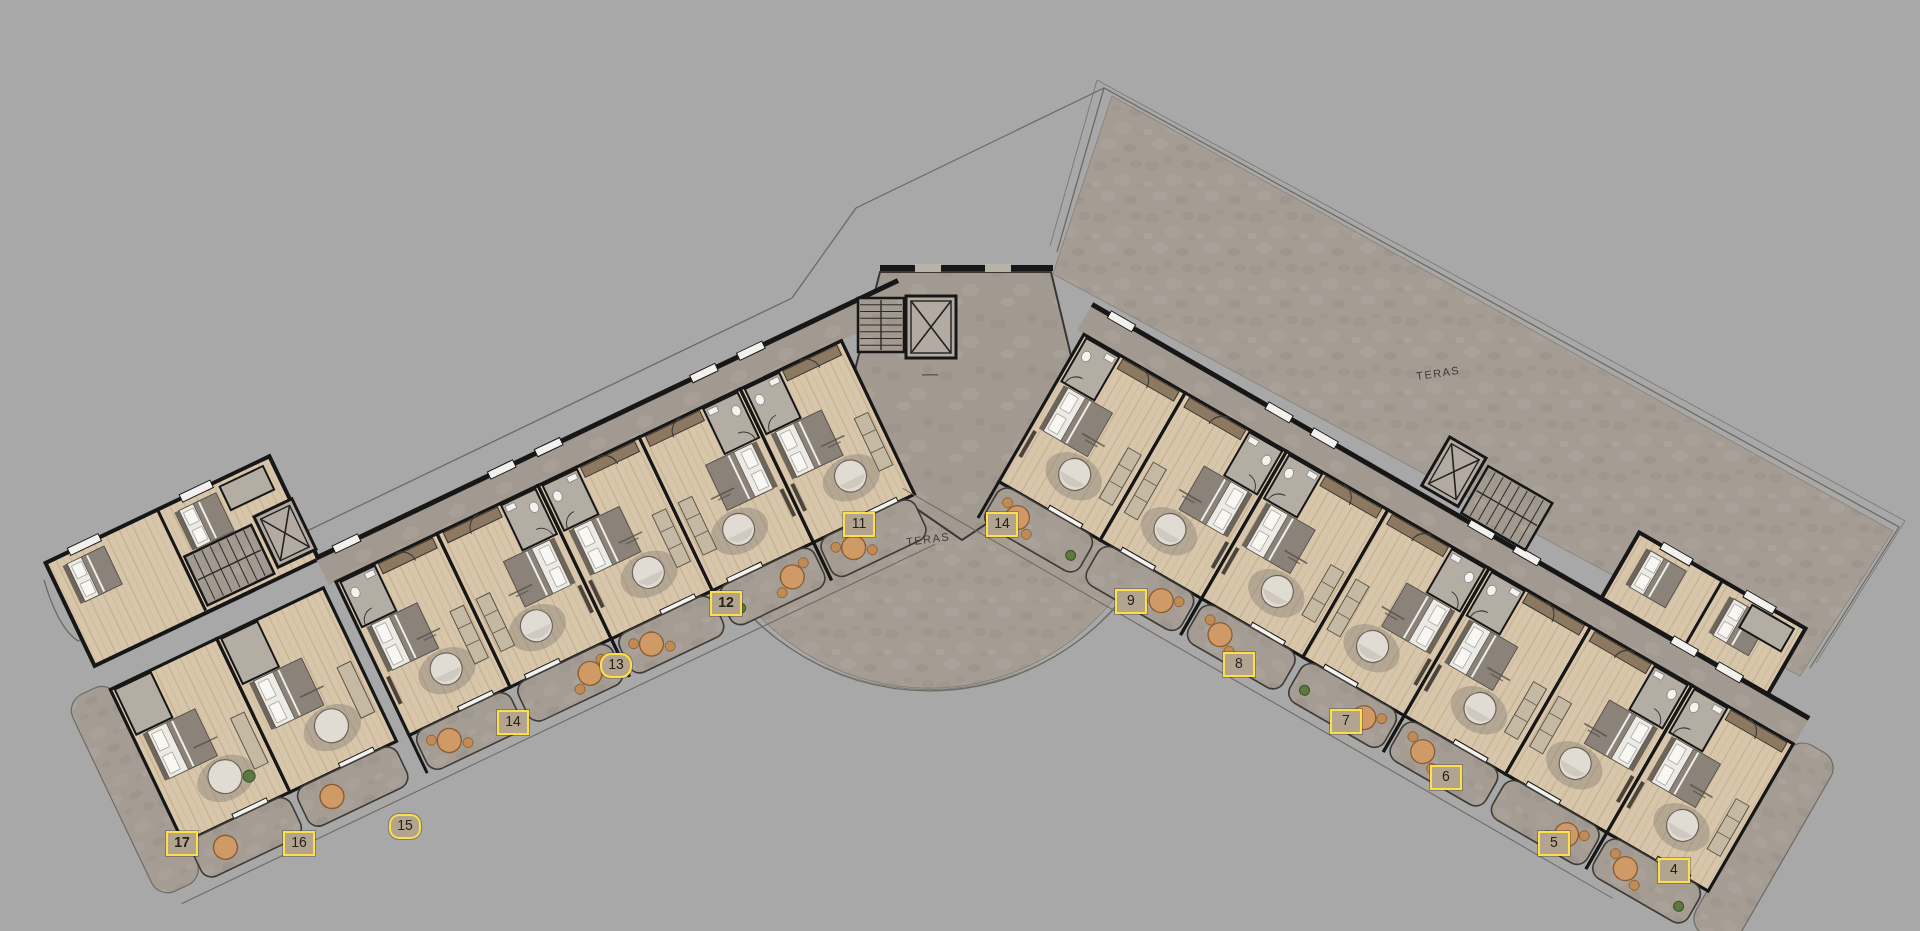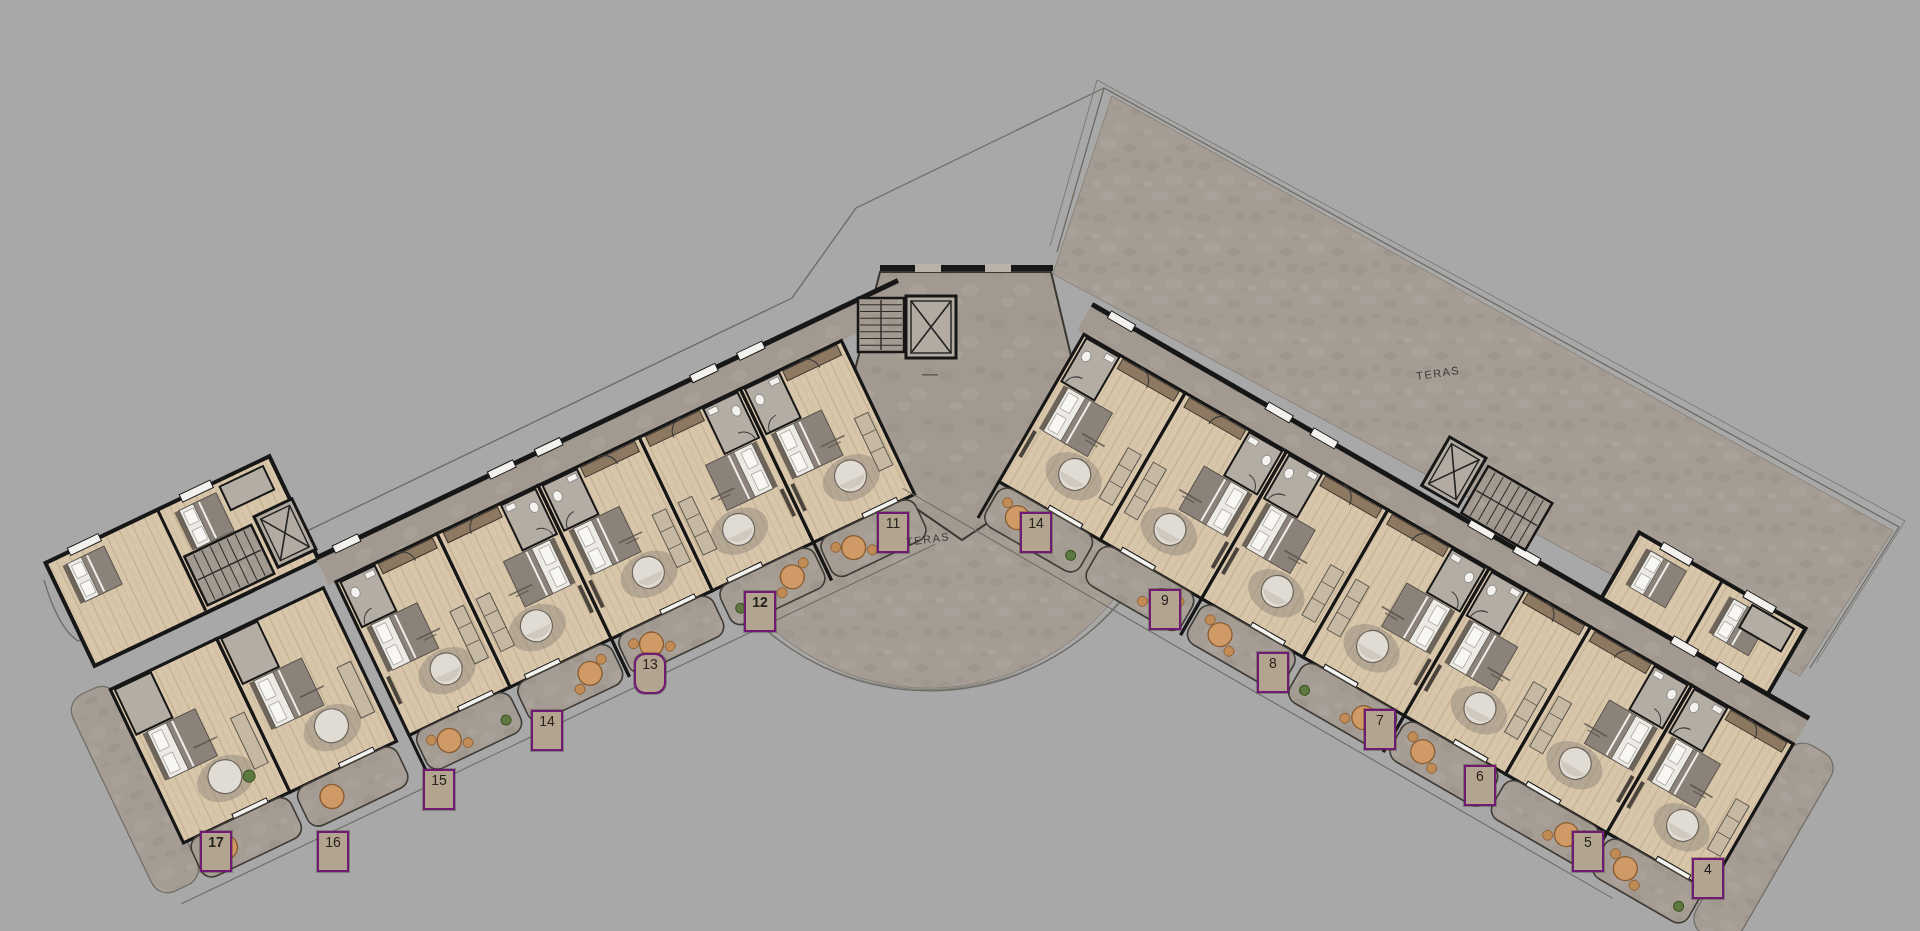--- a/index.html
+++ b/index.html
@@ -1,22 +1,22 @@
 <!DOCTYPE html>
 <html><head>
 <meta charset="utf-8">
 <style>
   html,body{margin:0;padding:0;background:#a8a8a8;}
   #stage{position:relative;width:1920px;height:931px;overflow:hidden;
          background:#a8a8a8;font-family:"Liberation Sans",sans-serif;}
   #plan-svg{position:absolute;left:0;top:0;}
-  .badge{position:absolute;width:32px;height:41px;box-sizing:border-box;
-         background:#b3a48f;border:2px solid #701a75;color:#26231f;
+  .badge{position:absolute;width:32px;height:25px;box-sizing:border-box;
+         background:#b3a48f;border:2px solid #fde047;color:#26231f;
          font-size:14px;line-height:19px;text-align:center;
-         box-shadow:0 0 0 1px rgba(60,52,40,.35);margin-left:34px;}
+         box-shadow:0 0 0 1px rgba(60,52,40,.35);}
   .teras-label{position:absolute;color:#3b3b3b;font-size:11px;
          letter-spacing:1.5px;white-space:nowrap;}
 </style>
 </head>
 <body>
 
 <div id="stage">
   <svg id="plan-svg" width="1920" height="931" viewBox="0 0 1920 931">
       <defs>
         <pattern id="mottle" width="52" height="52" patternUnits="userSpaceOnUse">
@@ -573,21 +573,21 @@
         <rect x="906" y="296" width="50" height="62" fill="#b3aba2" stroke="#171717" stroke-width="3"></rect>
         <rect x="911" y="301" width="40" height="52" fill="none" stroke="#222" stroke-width="1.4"></rect>
         <line x1="911" y1="301" x2="951" y2="353" stroke="#222" stroke-width="1.6"></line>
         <line x1="951" y1="301" x2="911" y2="353" stroke="#222" stroke-width="1.6"></line>
         <rect x="922" y="374" width="16" height="1.6" fill="#55504a" opacity="0.8"></rect>
       </g>
     </svg>
   <div id="overlays">
       <div class="badge" style="left: 166px; top: 831px; font-weight: bold;">17</div>
       <div class="badge" style="left: 283px; top: 831px;">16</div>
-      <div class="badge" style="left: 389px; top: 769px;">15</div>
+      <div class="badge" style="left: 389px; top: 814px; border-radius: 10px;">15</div>
       <div class="badge" style="left: 497px; top: 710px;">14</div>
       <div class="badge" style="left: 600px; top: 653px; border-radius: 11px;">13</div>
       <div class="badge" style="left: 710px; top: 591px; font-weight: bold;">12</div>
       <div class="badge" style="left: 843px; top: 512px;">11</div>
       <div class="badge" style="left: 986px; top: 512px;">14</div>
       <div class="badge" style="left: 1115px; top: 589px;">9</div>
       <div class="badge" style="left: 1223px; top: 652px;">8</div>
       <div class="badge" style="left: 1330px; top: 709px;">7</div>
       <div class="badge" style="left: 1430px; top: 765px;">6</div>
       <div class="badge" style="left: 1538px; top: 831px;">5</div>

